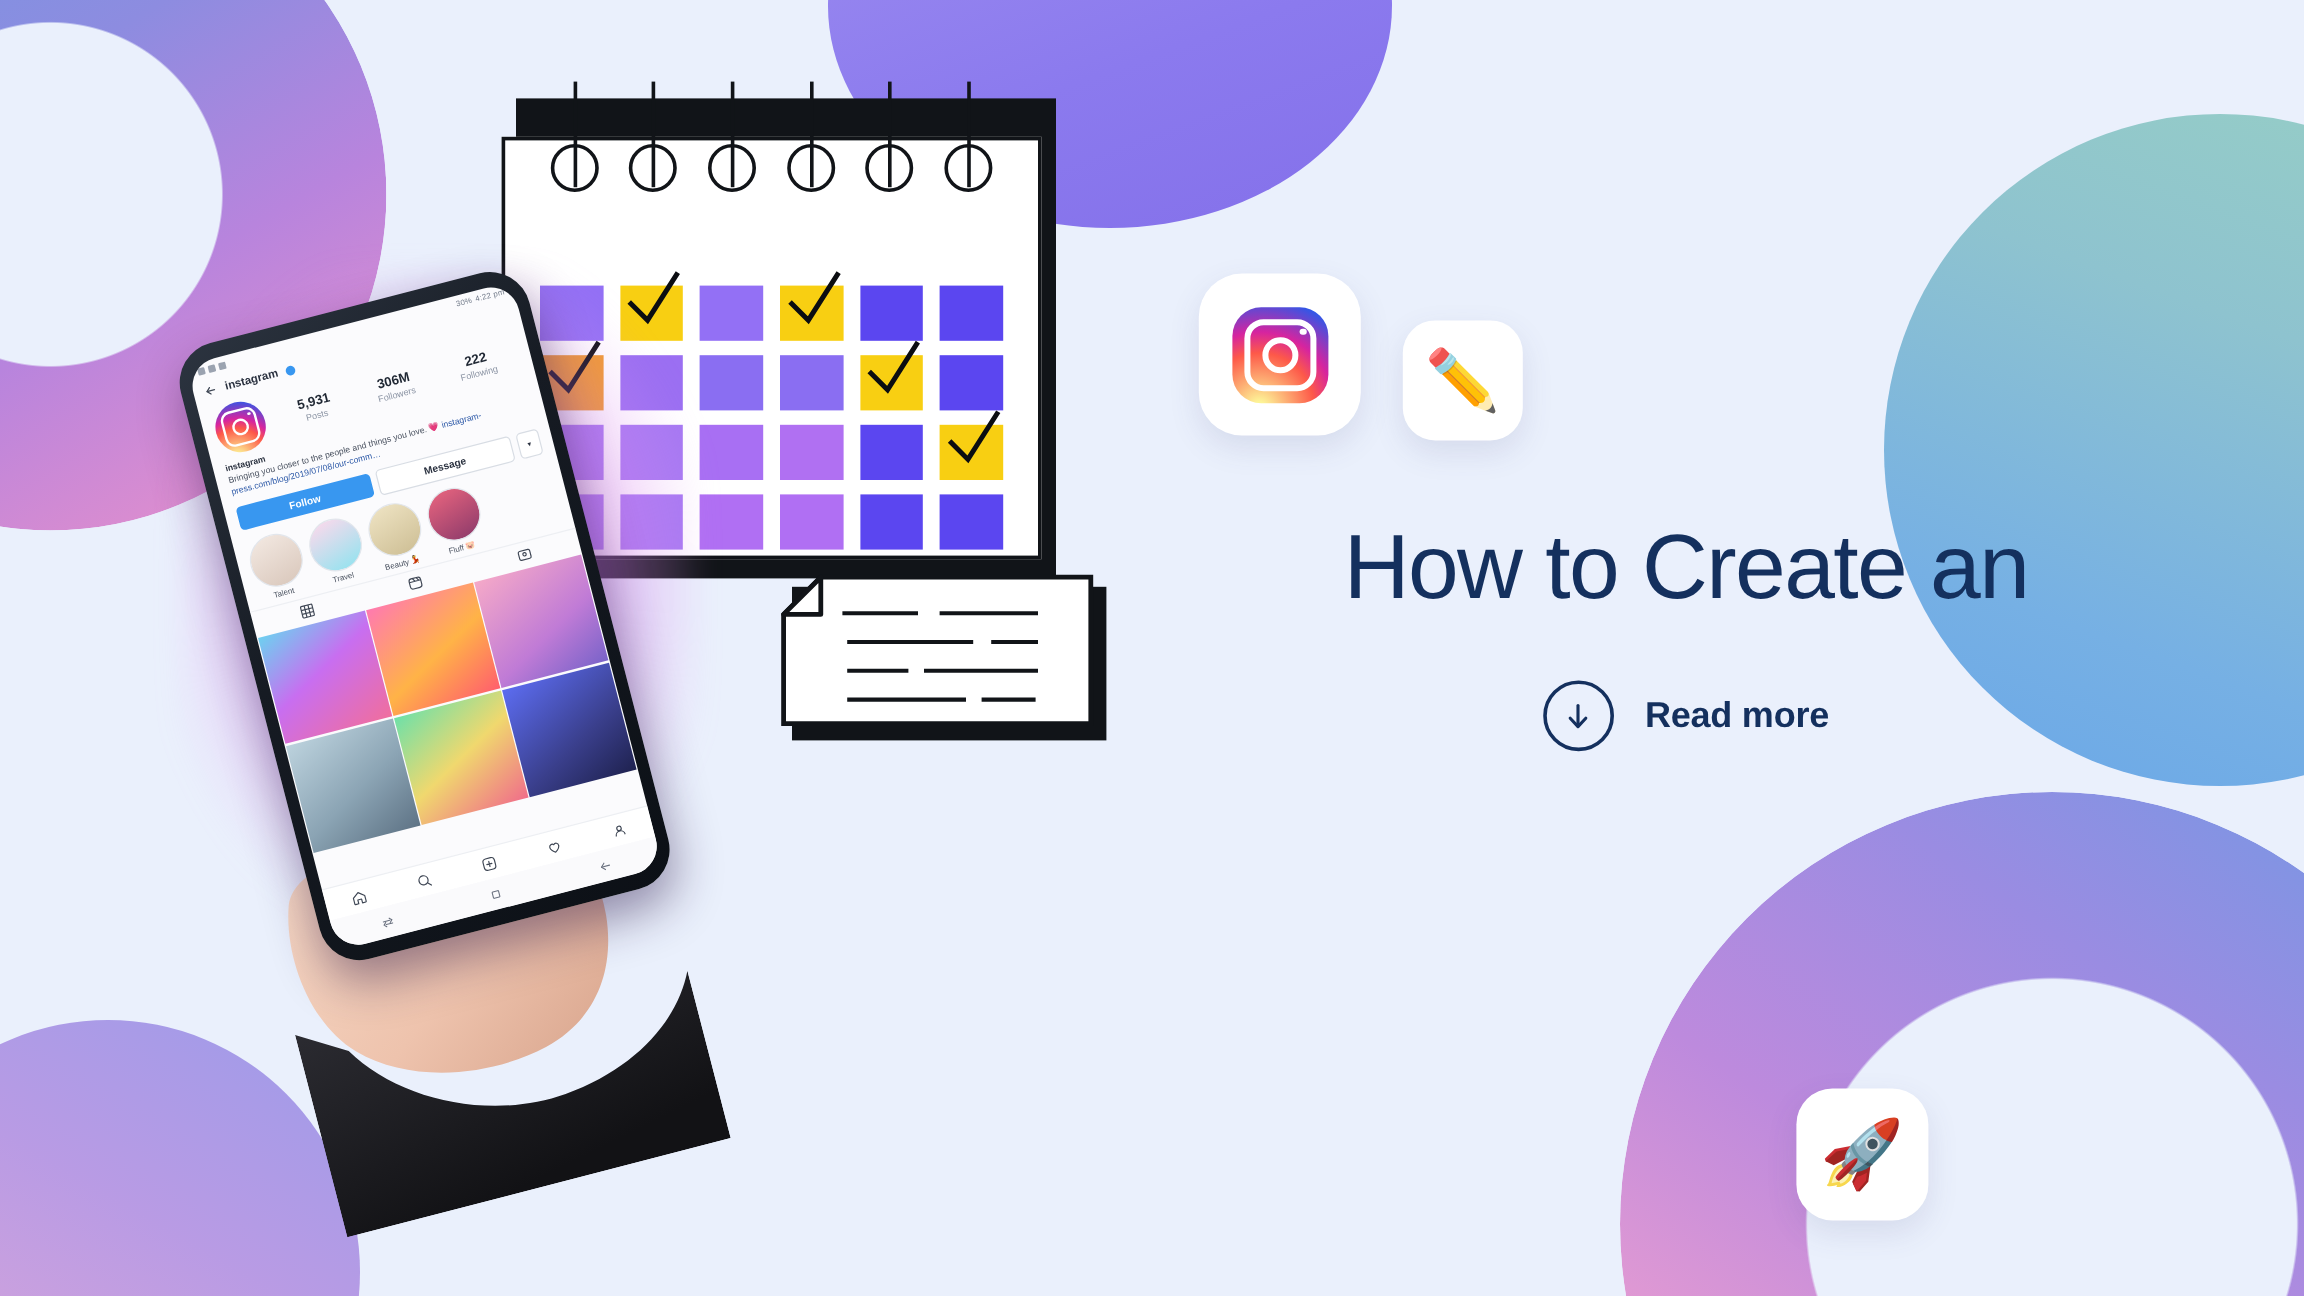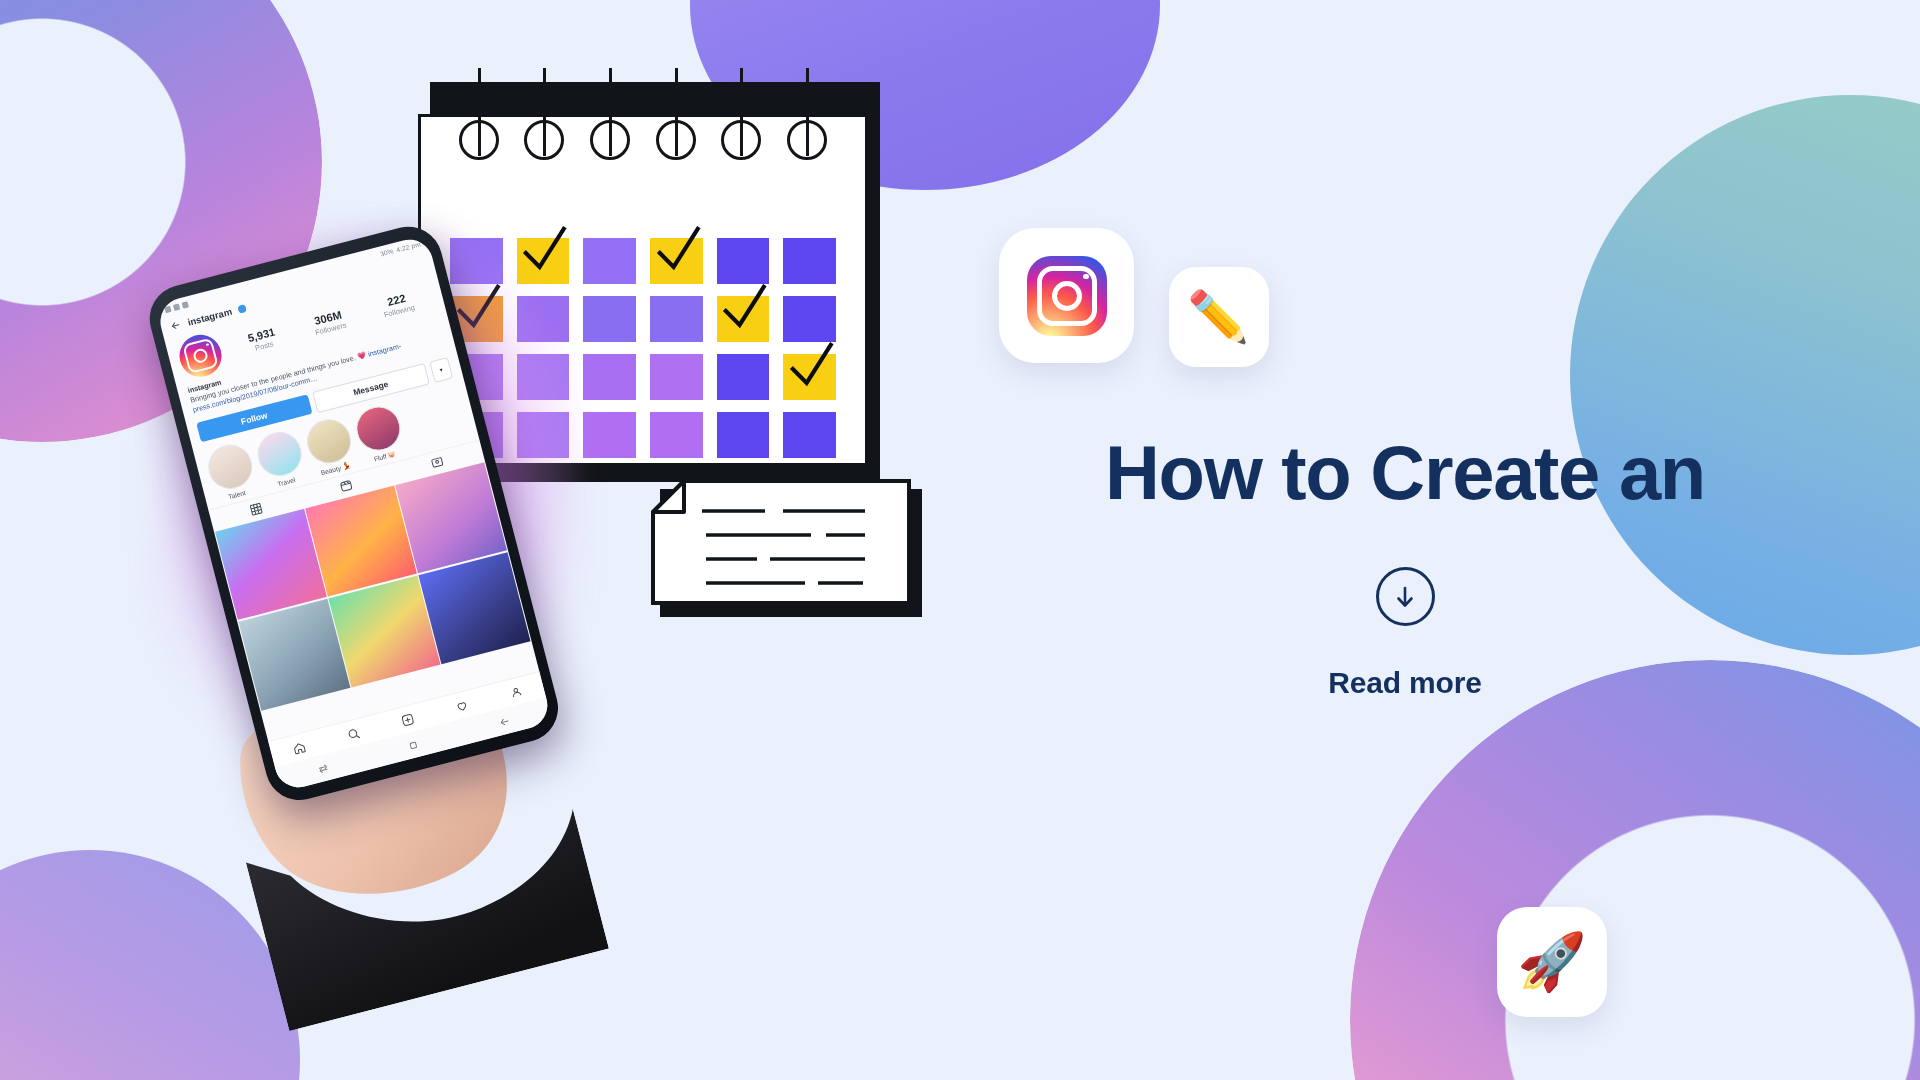--- a/index.html
+++ b/index.html
@@ -208,26 +208,26 @@
   }
   .ig-logo .sq::after {
     content:""; position:absolute; right:3px; top:3px; width:5.5px; height:5.5px;
     background:#fff; border-radius:50%;
   }
 
   
   .content { position:absolute; left:1010px; top:430px; width:790px; z-index:7; }
   .headline {
     margin:0; text-align:center; color:#14305e;
-    font-size:76px; line-height:1.12; font-weight:700; letter-spacing:-1.3px;
+    font-size:76px; line-height:1.12; font-weight:400; letter-spacing:-1.3px;
   }
   .headline .line { display:block; }
   .cta {
-    margin-top:52px; display:flex; align-items:center; gap:40px;
-    cursor:pointer; user-select:none;flex-direction:column;
+    margin-top:52px; display:flex; align-items:center; justify-content:center; gap:26px;
+    cursor:pointer; user-select:none;
   }
   .cta-icon {
     width:53px; height:53px; border-radius:50%; border:3.4px solid #14305e;
     display:flex; align-items:center; justify-content:center; flex:none;
   }
   .cta-icon svg { width:24px; height:24px; }
   .cta-label { font-size:30px; font-weight:700; color:#14305e; letter-spacing:-.2px; }
 </style>
 </head>
 <body>

